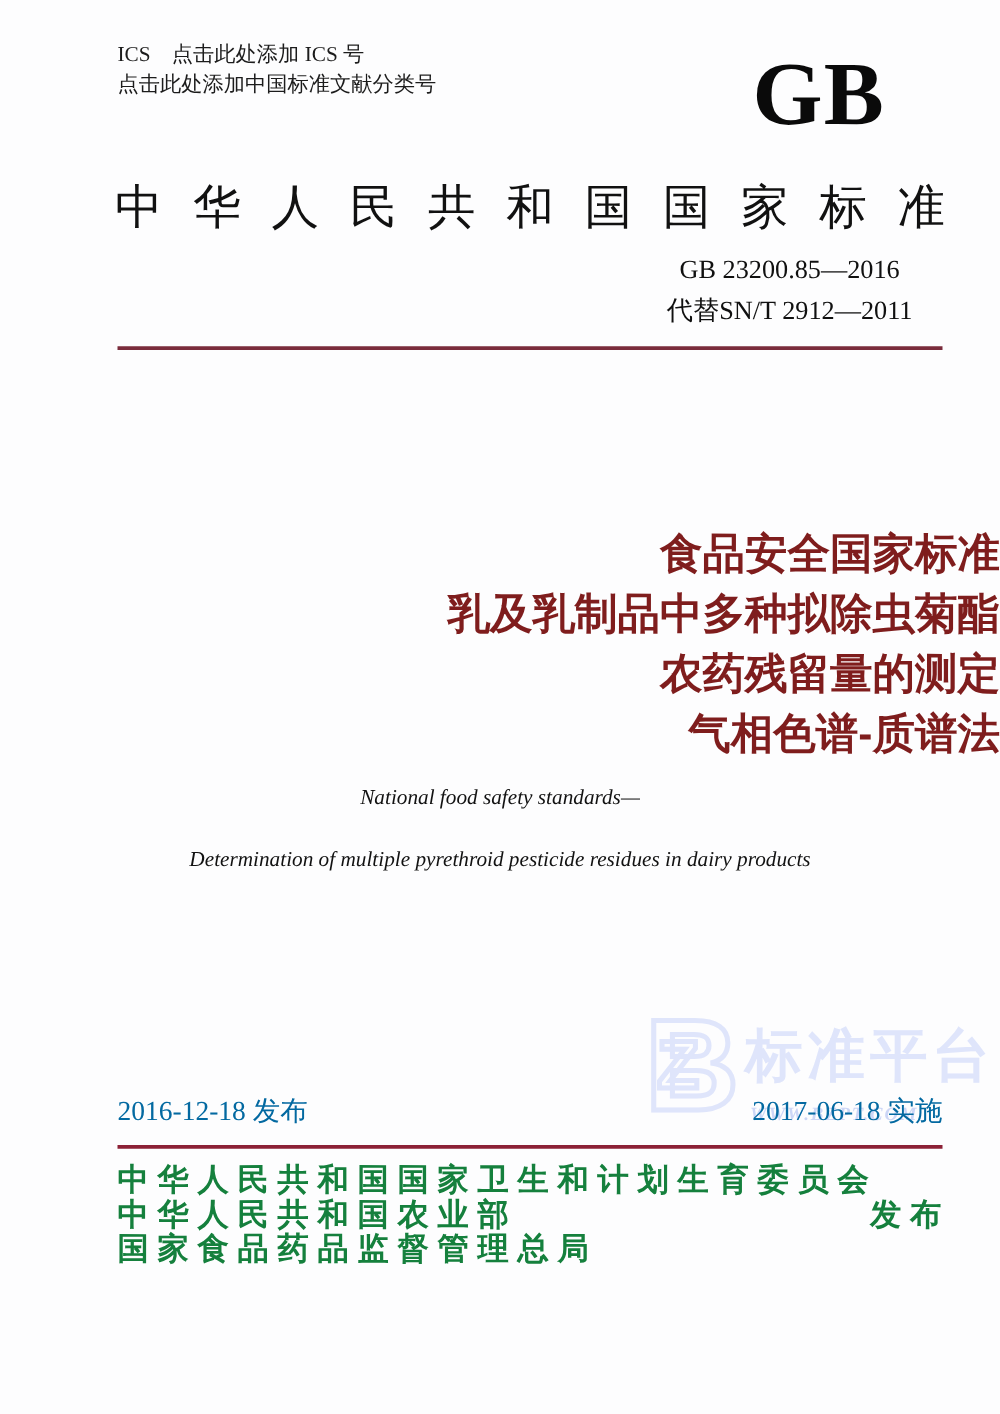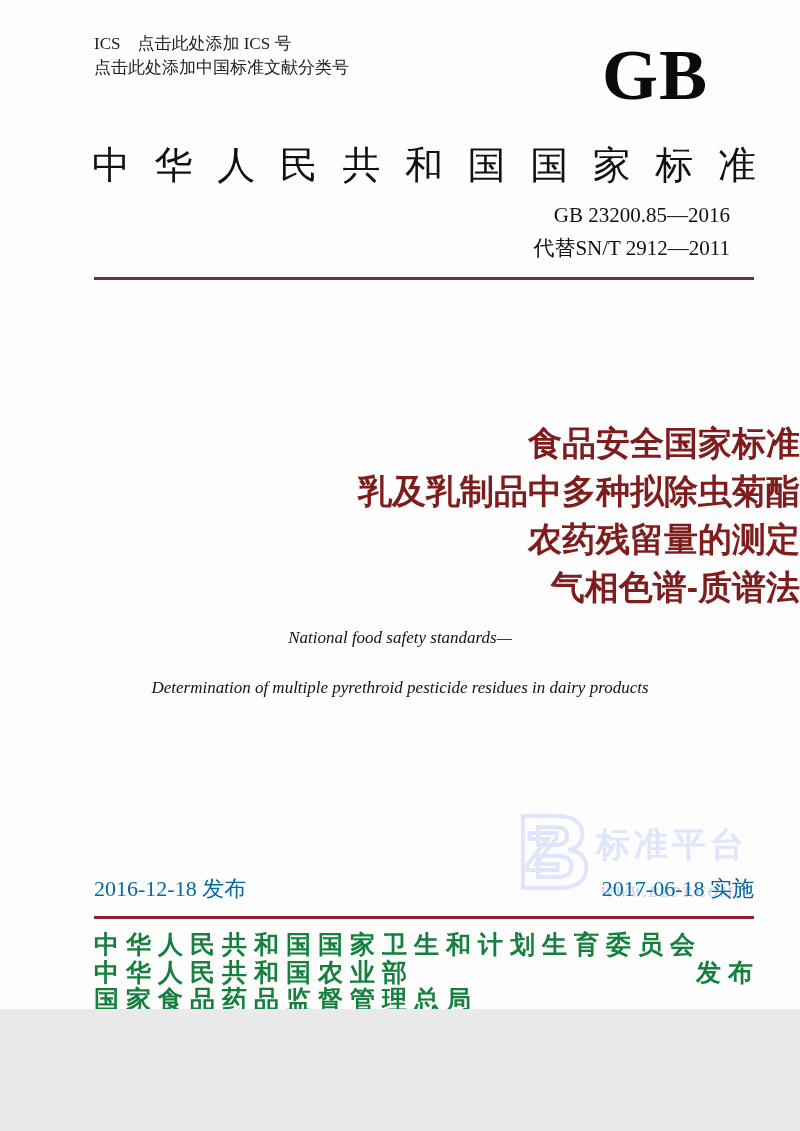--- a/index.html
+++ b/index.html
@@ -5,21 +5,21 @@
   :root{
     --rule-red-top:#7a2c3c;
     --rule-red-bottom:#8c2136;
     --wm-light:#dfe5fb;
     --wm-url:#ccd6f6;
     --ink:#161616;
   }
   html,body{margin:0;padding:0;background:#e9e9e9;}
   .page{
     position:relative;
-    width:800px;height:1009px;
+    width:800px;height:1131px;
     margin:0 auto;
     background:#fdfdfe;
     overflow:hidden;
     color:var(--ink);
     font-family:"Liberation Sans","DejaVu Sans",sans-serif;
   }
 
   .ics-block{
     position:absolute;left:94px;top:32px;
     font-family:"Liberation Serif","DejaVu Serif",serif;
@@ -34,21 +34,21 @@
   }
 
   .std-name{
     position:absolute;left:92px;right:44px;top:140px;
     font-size:38px;font-weight:500;color:#111;
     display:flex;justify-content:space-between;
   }
 
   .std-code-block{
     position:absolute;right:70px;top:199px;
-    text-align:right;
+    text-align:center;
     font-family:"Liberation Serif","DejaVu Serif",serif;
     font-size:21px;line-height:33px;color:#101010;
   }
 
   .rule{position:absolute;left:94px;right:46px;height:3px;}
   .rule-top{top:277px;background:var(--rule-red-top);}
   .rule-bottom{top:916px;background:var(--rule-red-bottom);}
 
   .title-cn{
     position:absolute;left:0;right:0;top:419px;
@@ -66,21 +66,21 @@
   }
   .title-en p{margin:0 0 33px 0;font-style:italic;}
 
   .watermark{
     position:absolute;left:510px;top:808px;
     display:flex;align-items:flex-start;
     pointer-events:none;
   }
   .wm-text{margin-left:-6px;margin-top:18px;}
   .wm-name{
-    font-size:34px;font-weight:700;letter-spacing:4px;
+    font-size:46px;font-weight:700;letter-spacing:4px;
     color:var(--wm-light);line-height:36px;
   }
   .wm-url{
     font-size:15px;font-weight:700;letter-spacing:1.5px;
     color:var(--wm-url);margin-top:22px;margin-left:4px;
     font-family:"Liberation Serif","DejaVu Serif",serif;
     font-style:italic;
   }
 
   .date-row{

